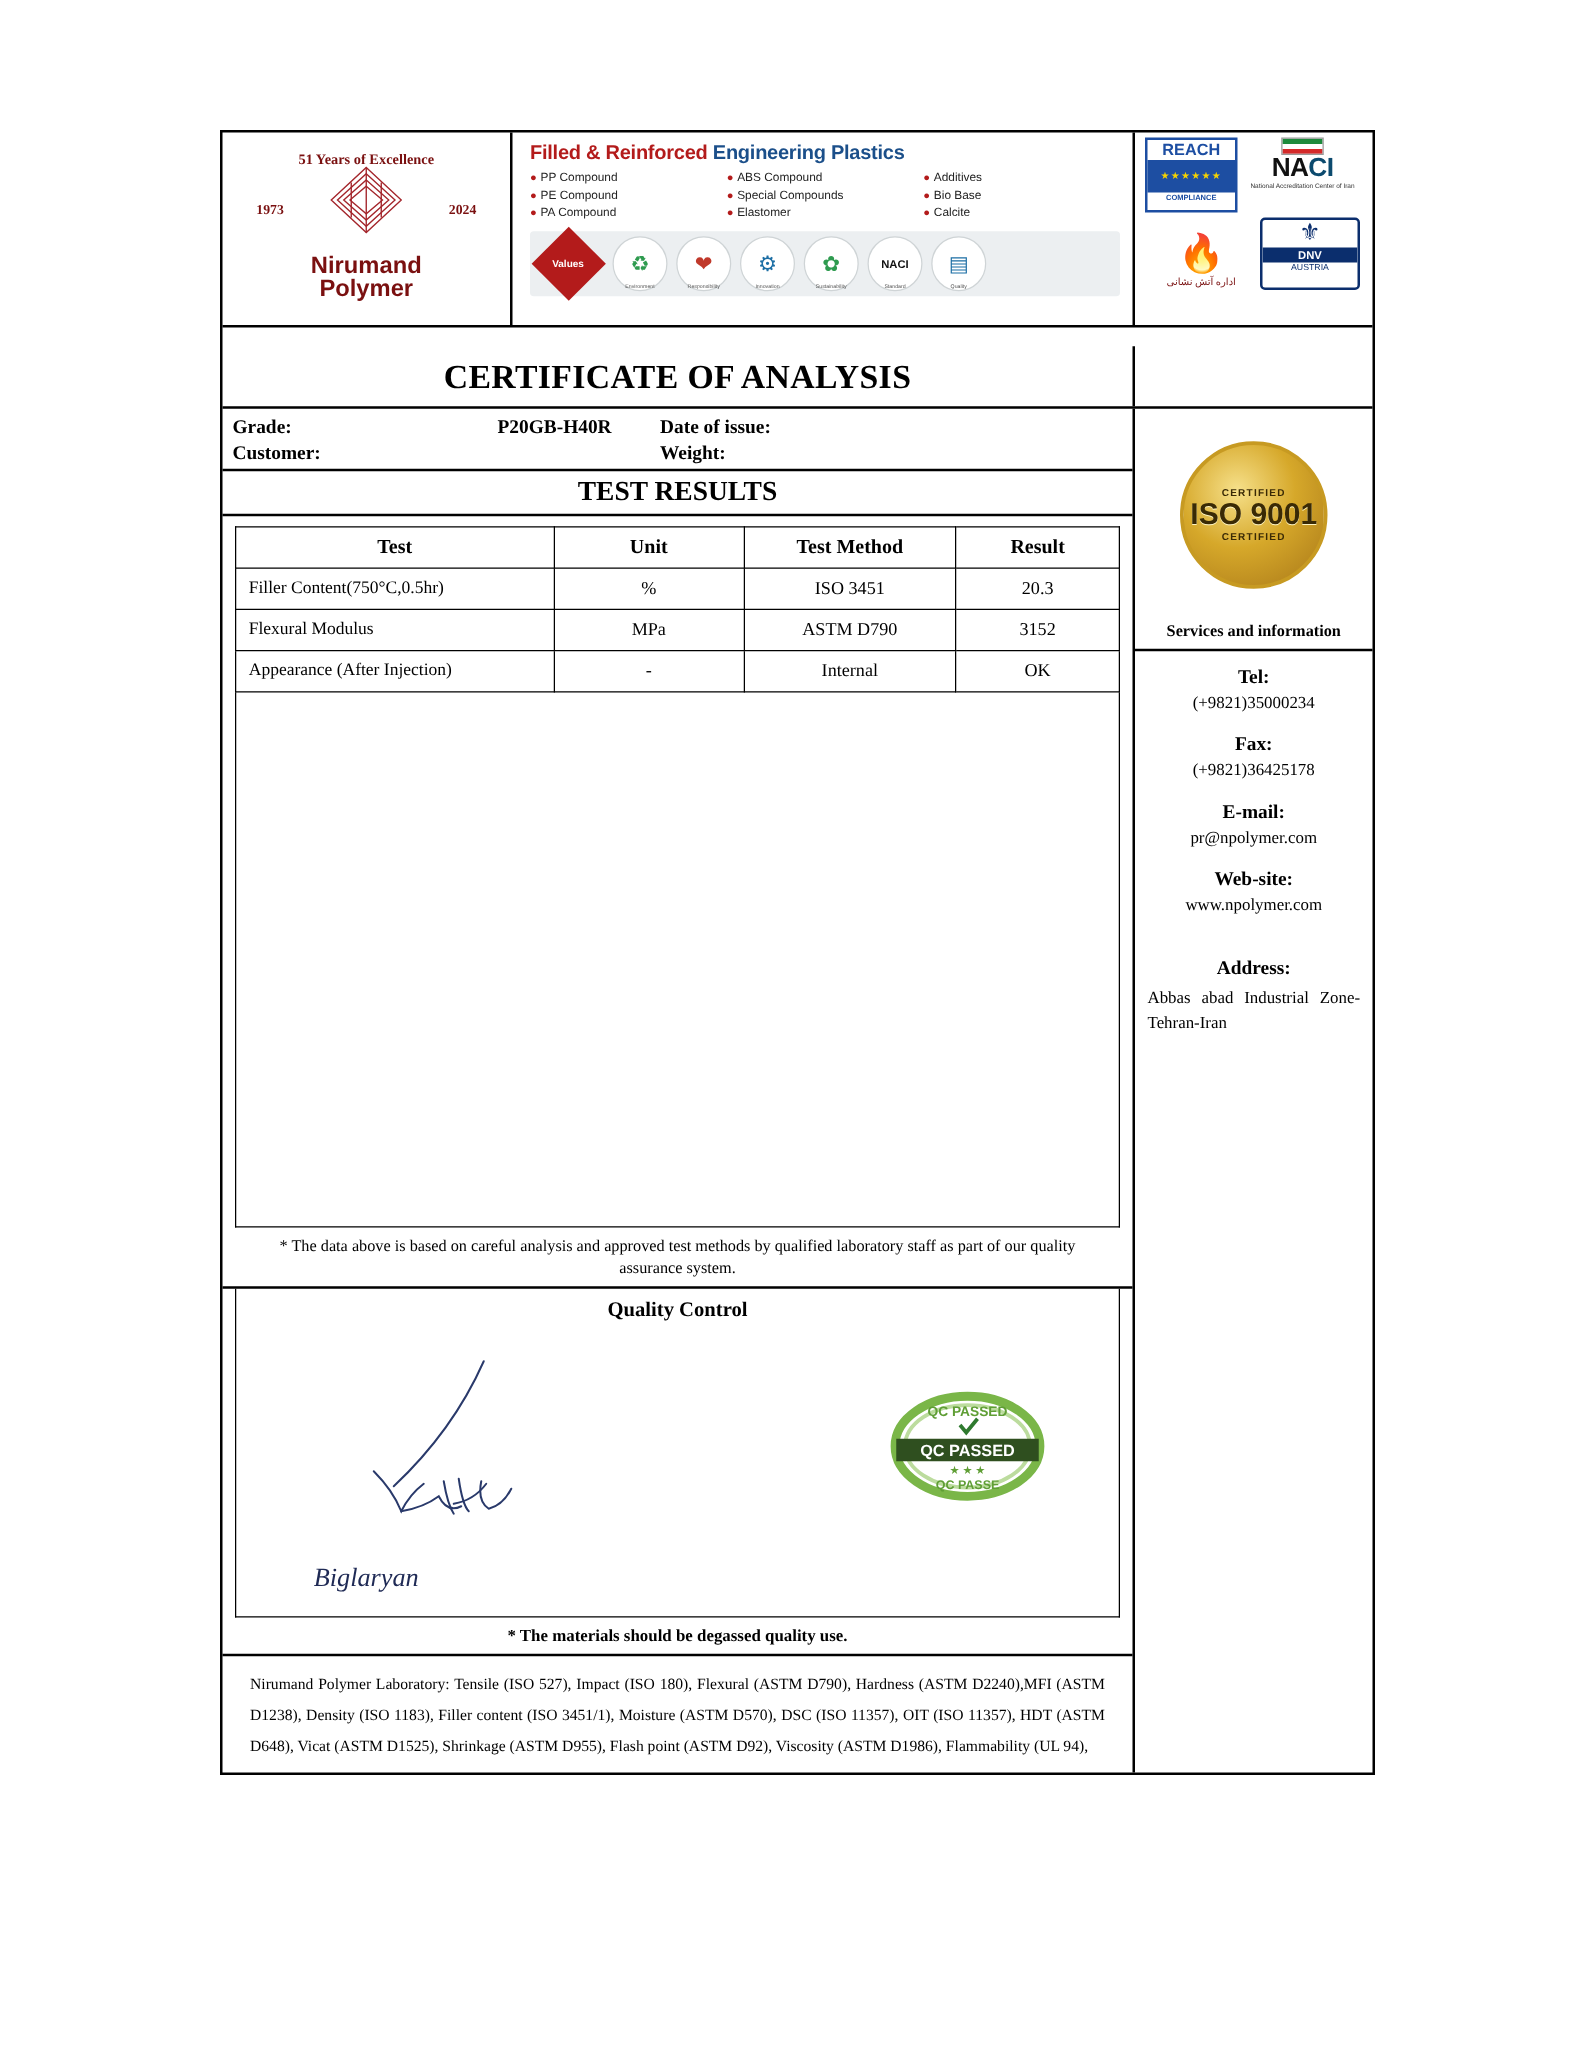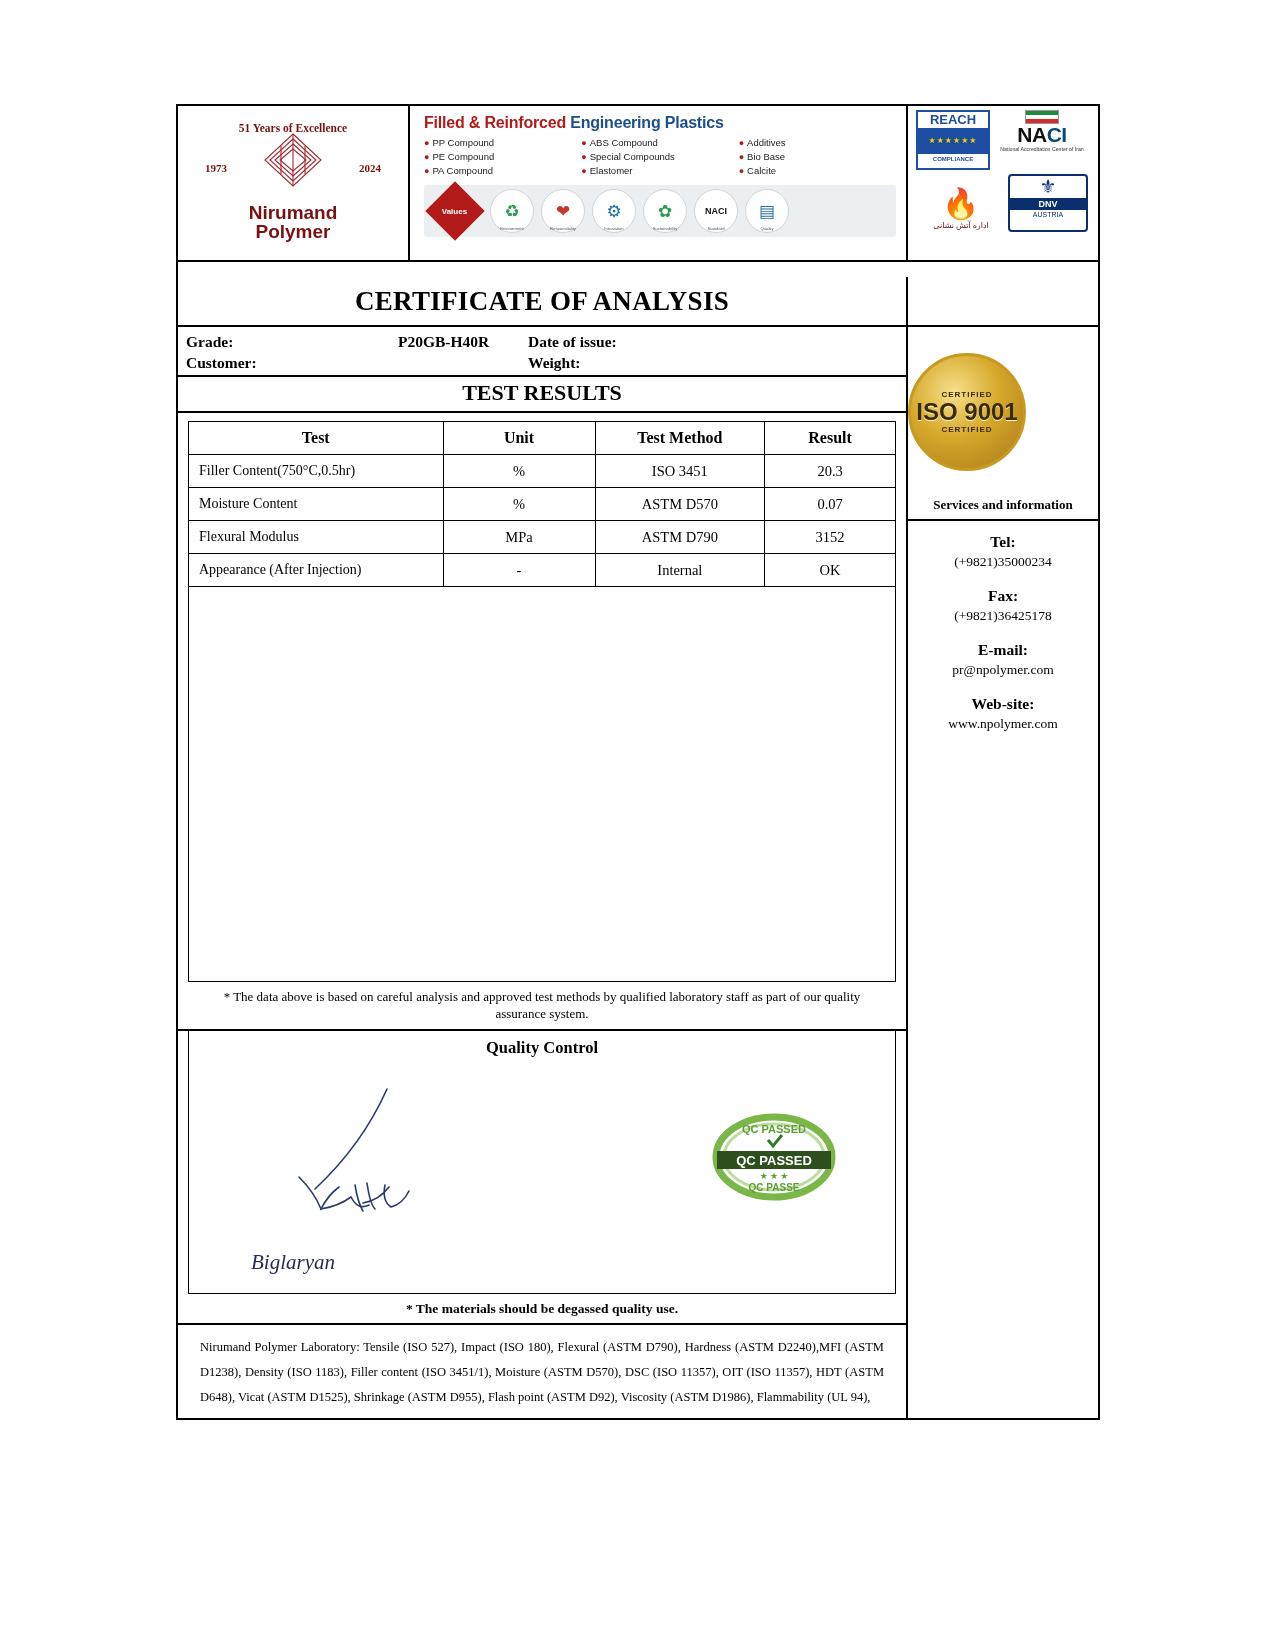--- a/index.html
+++ b/index.html
@@ -449,20 +449,21 @@
     text-align: center;
     font-size: 12.5px;
     padding-bottom: 8px;
   }
 
   
   .iso-zone {
     height: 170px;
     display: flex;
     align-items: center;
+    justify-content: center;
   }
   .iso-badge {
     width: 118px;
     height: 118px;
     border-radius: 50%;
     background: radial-gradient(circle at 38% 32%, #f6e08a 0%, #d6a82a 45%, #a87718 100%);
     display: flex;
     flex-direction: column;
     align-items: center;
     justify-content: center;
@@ -673,26 +674,20 @@
             </tr>
           </thead>
           <tbody>
             <tr>
               <td class="test-name">Filler Content(750°C,0.5hr)</td>
               <td>%</td>
               <td>ISO 3451</td>
               <td>20.3</td>
             </tr>
             <tr>
-              <td class="test-name">Moisture Content</td>
-              <td>%</td>
-              <td>ASTM D570</td>
-              <td>0.07</td>
-            </tr>
-            <tr>
               <td class="test-name">Flexural Modulus</td>
               <td>MPa</td>
               <td>ASTM D790</td>
               <td>3152</td>
             </tr>
             <tr>
               <td class="test-name">Appearance (After Injection)</td>
               <td>-</td>
               <td>Internal</td>
               <td>OK</td>
@@ -759,16 +754,20 @@
           <div class="cv">(+9821)36425178</div>
         </div>
         <div class="contact-item">
           <div class="ct">E-mail:</div>
           <div class="cv">pr@npolymer.com</div>
         </div>
         <div class="contact-item">
           <div class="ct">Web-site:</div>
           <div class="cv">www.npolymer.com</div>
         </div>
+        <div class="address-item">
+          <div class="ct">Address:</div>
+          <div class="cv">Abbas  abad  Industrial Zone-Tehran-Iran</div>
+        </div>
       </div>
     </div>
   </div>
 </div>
 
 </body></html>

